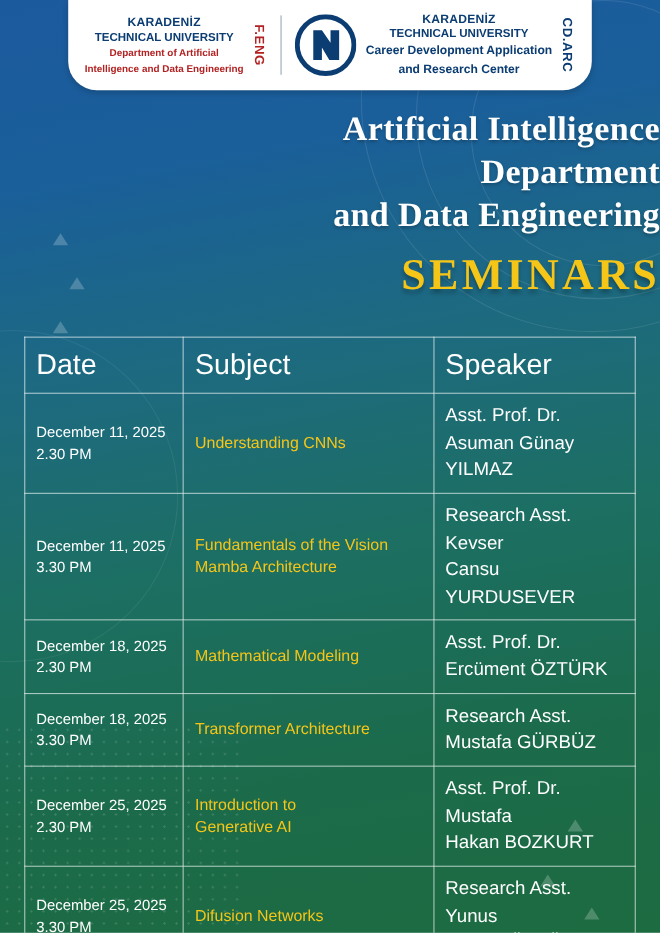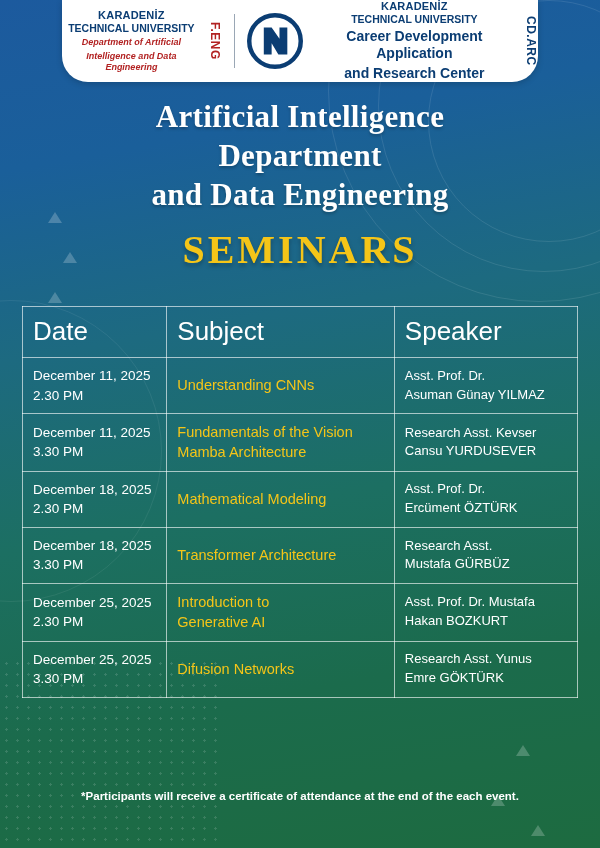--- a/index.html
+++ b/index.html
@@ -91,26 +91,25 @@
     color: #0b3d73;
     font-weight: bold;
     font-size: 10.5px;
   }
   .logo-text .l3 {
     color: #b22222;
     font-weight: bold;
     font-size: 9px;
     margin-top: 3px;
     line-height: 1.2;
-    font-style: italic;
   }
   .logo-text .l3b {
     color: #0b3d73;
     font-weight: bold;
-    font-size: 14px;
+    font-size: 11px;
     margin-top: 3px;
     line-height: 1.2;
   }
   .vert-tag {
     writing-mode: vertical-rl;
     text-orientation: mixed;
     font-weight: bold;
     font-size: 12px;
     letter-spacing: 0.5px;
     margin-left: 7px;
@@ -130,21 +129,21 @@
     margin-right: 9px;
     flex: 0 0 56px;
   }
 
   
   .title-wrap {
     position: absolute;
     top: 98px;
     left: 0;
     width: 600px;
-    text-align: center;
+    text-align: right;
     z-index: 3;
   }
   .dept-title {
     font-family: "Liberation Serif", serif;
     color: #ffffff;
     font-weight: bold;
     font-size: 31px;
     line-height: 1.25;
     letter-spacing: 0.3px;
     text-shadow: 0 2px 3px rgba(0,0,0,0.25);
@@ -195,21 +194,21 @@
     font-size: 13.5px;
     line-height: 1.45;
   }
   td.subject-cell {
     color: #f5c518;
     font-size: 14.5px;
     line-height: 1.4;
   }
   td.speaker-cell {
     color: #ffffff;
-    font-size: 13px;
+    font-size: 17px;
     line-height: 1.45;
   }
   tr.row { height: 50px; }
 
   
   .location-pill {
     position: absolute;
     left: 50%;
     transform: translateX(-50%);
     top: 710px;
@@ -395,15 +394,14 @@
           <td class="speaker-cell">
             <div>Research Asst. Yunus</div>
             <div>Emre GÖKTÜRK</div>
           </td>
         </tr>
       </tbody>
     </table>
   </div>
 
 
-  <div class="footnote">*Participants will receive a certificate of attendance at the end of the each event.</div>
 
 </div>
 
 </body></html>

